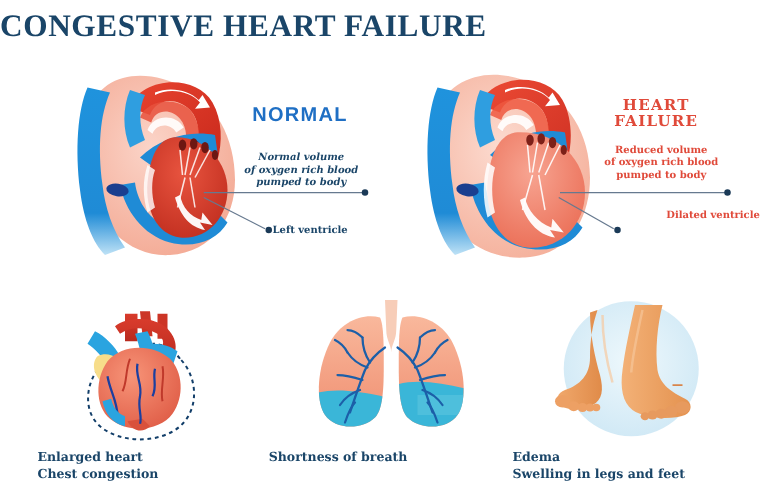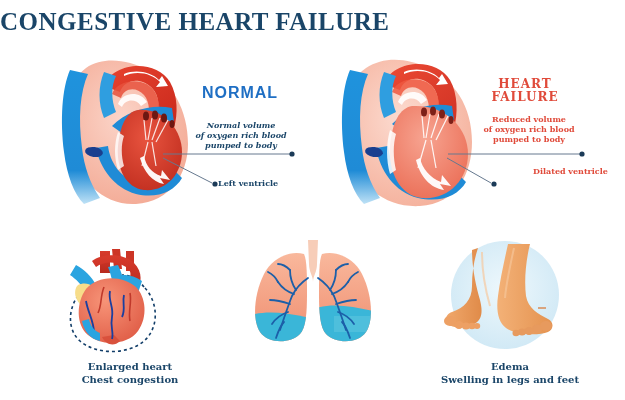--- a/index.html
+++ b/index.html
@@ -60,21 +60,20 @@
   #cal-dilated-vent{left:500px;top:166px;margin-left:33px;}
 
   
   .leader{position:absolute;}
   .leader line{stroke:#66798f;stroke-width:1;}
   .leader circle{fill:#1b3a57;}
 
   
   .cap{
     position:absolute;top:360px;width:200px;
-    text-align:center;
     font-family:"DejaVu Serif", serif;
     font-weight:bold;font-size:10px;line-height:13px;
     color:#1a4568;
   }
   #cap-1{left:30px;}
   #cap-2{left:215px;}
   #cap-3{left:410px;}
 
   .art{position:absolute;}
 </style>
@@ -363,20 +362,21 @@
       <path d="M80 52 C84 46 86 38 86 32"></path>
       <path d="M86 66 C92 64 100 62 106 62"></path>
       <path d="M88 74 C94 76 100 80 104 86"></path>
       <path d="M92 84 C96 88 98 94 100 100"></path>
       <path d="M98 44 C100 40 104 36 108 34"></path>
       <path d="M86 32 C90 28 94 26 98 26"></path>
     </g>
   </svg>
 
   <div class="cap" id="cap-2">
+    <div>Shortness of breath</div>
   </div>
 
   <svg class="art" style="left:442px;top:238px;" width="126" height="114" viewBox="0 0 126 114">
     <defs>
       <radialGradient id="circbg" cx="50%" cy="45%" r="60%">
         <stop offset="0%" stop-color="#eef8fc"></stop>
         <stop offset="100%" stop-color="#cfe8f5"></stop>
       </radialGradient>
       <linearGradient id="skin1" x1="0" y1="0" x2="1" y2="0">
         <stop offset="0%" stop-color="#f0a86c"></stop>

